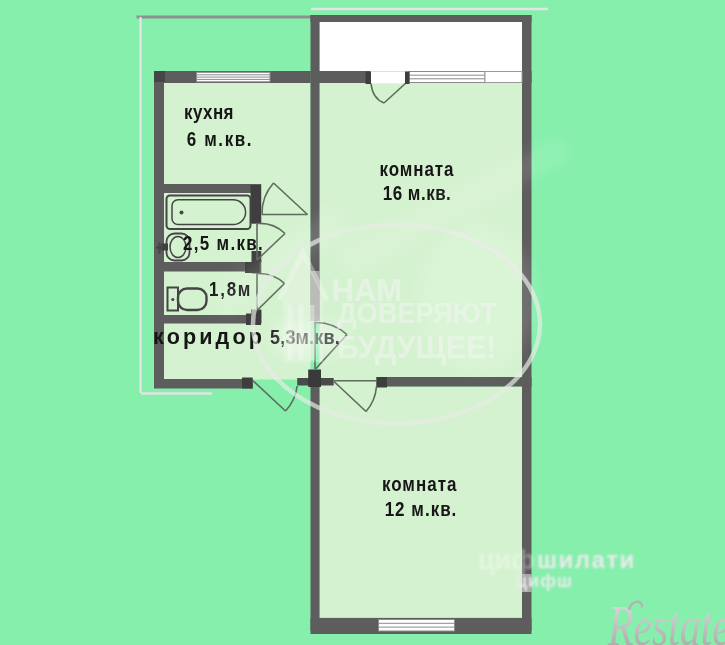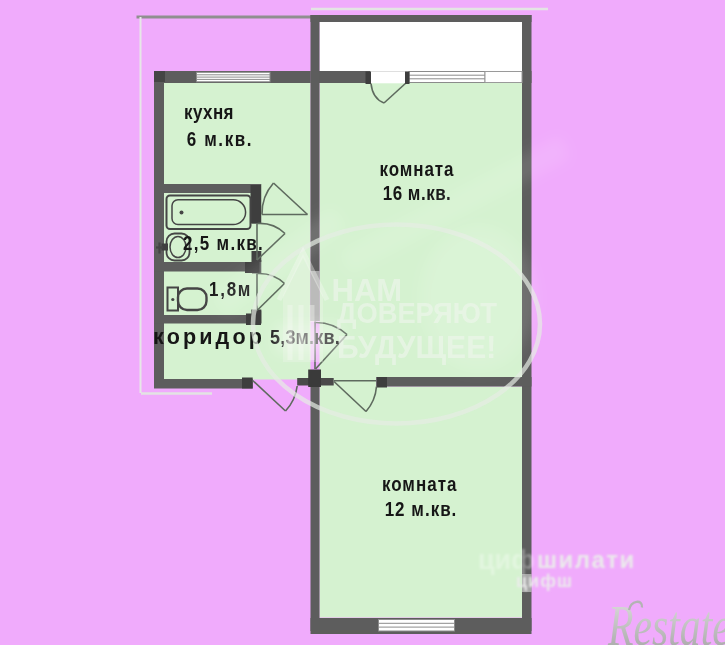--- a/index.html
+++ b/index.html
@@ -1,16 +1,16 @@
 <!DOCTYPE html>
 <html><head>
 <meta charset="utf-8">
 <style>
   html,body{margin:0;padding:0;background:#ffffff;}
-  #page{position:relative;width:725px;height:645px;overflow:hidden;background:#f0abfc;
+  #page{position:relative;width:725px;height:645px;overflow:hidden;background:#86efac;
         font-family:"Liberation Sans",sans-serif;}
 </style>
 </head>
 <body>
 <div id="page">
 <svg width="725" height="645" viewBox="0 0 725 645">
 <defs>
   <linearGradient id="restgrad" x1="0" y1="0" x2="0" y2="1">
     <stop offset="0" stop-color="#e2e2e2"></stop>
     <stop offset="1" stop-color="#a2a2a2"></stop>

